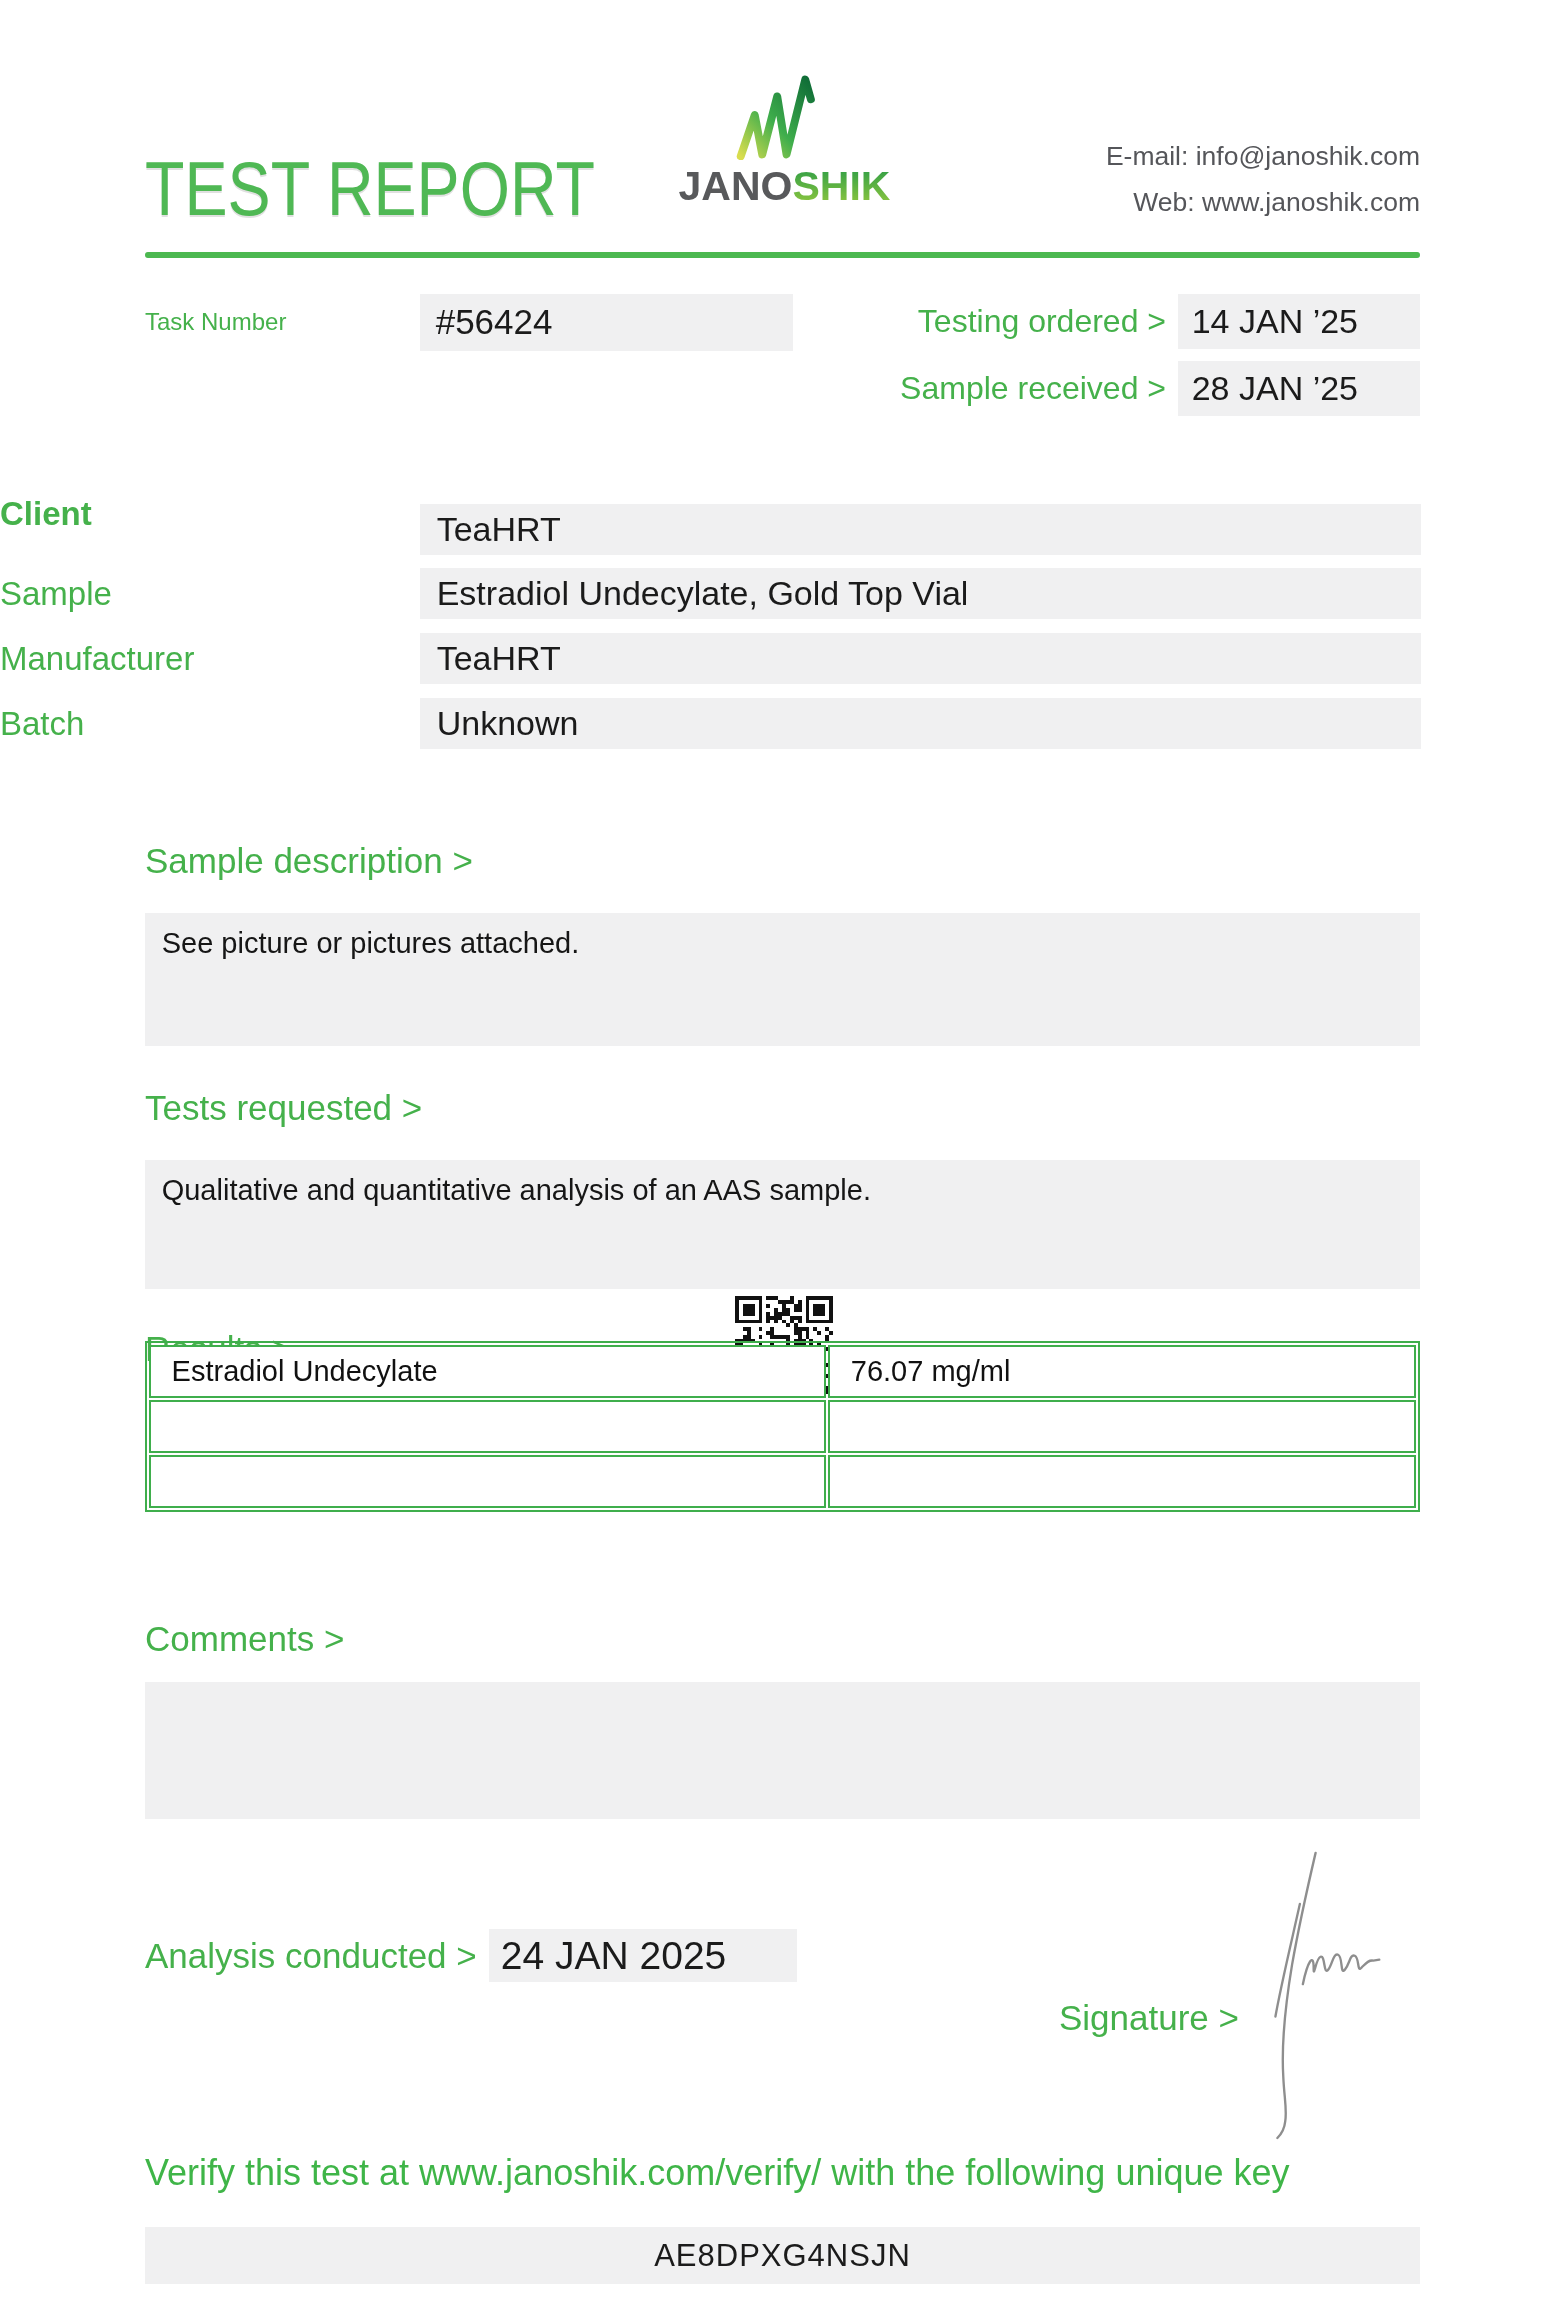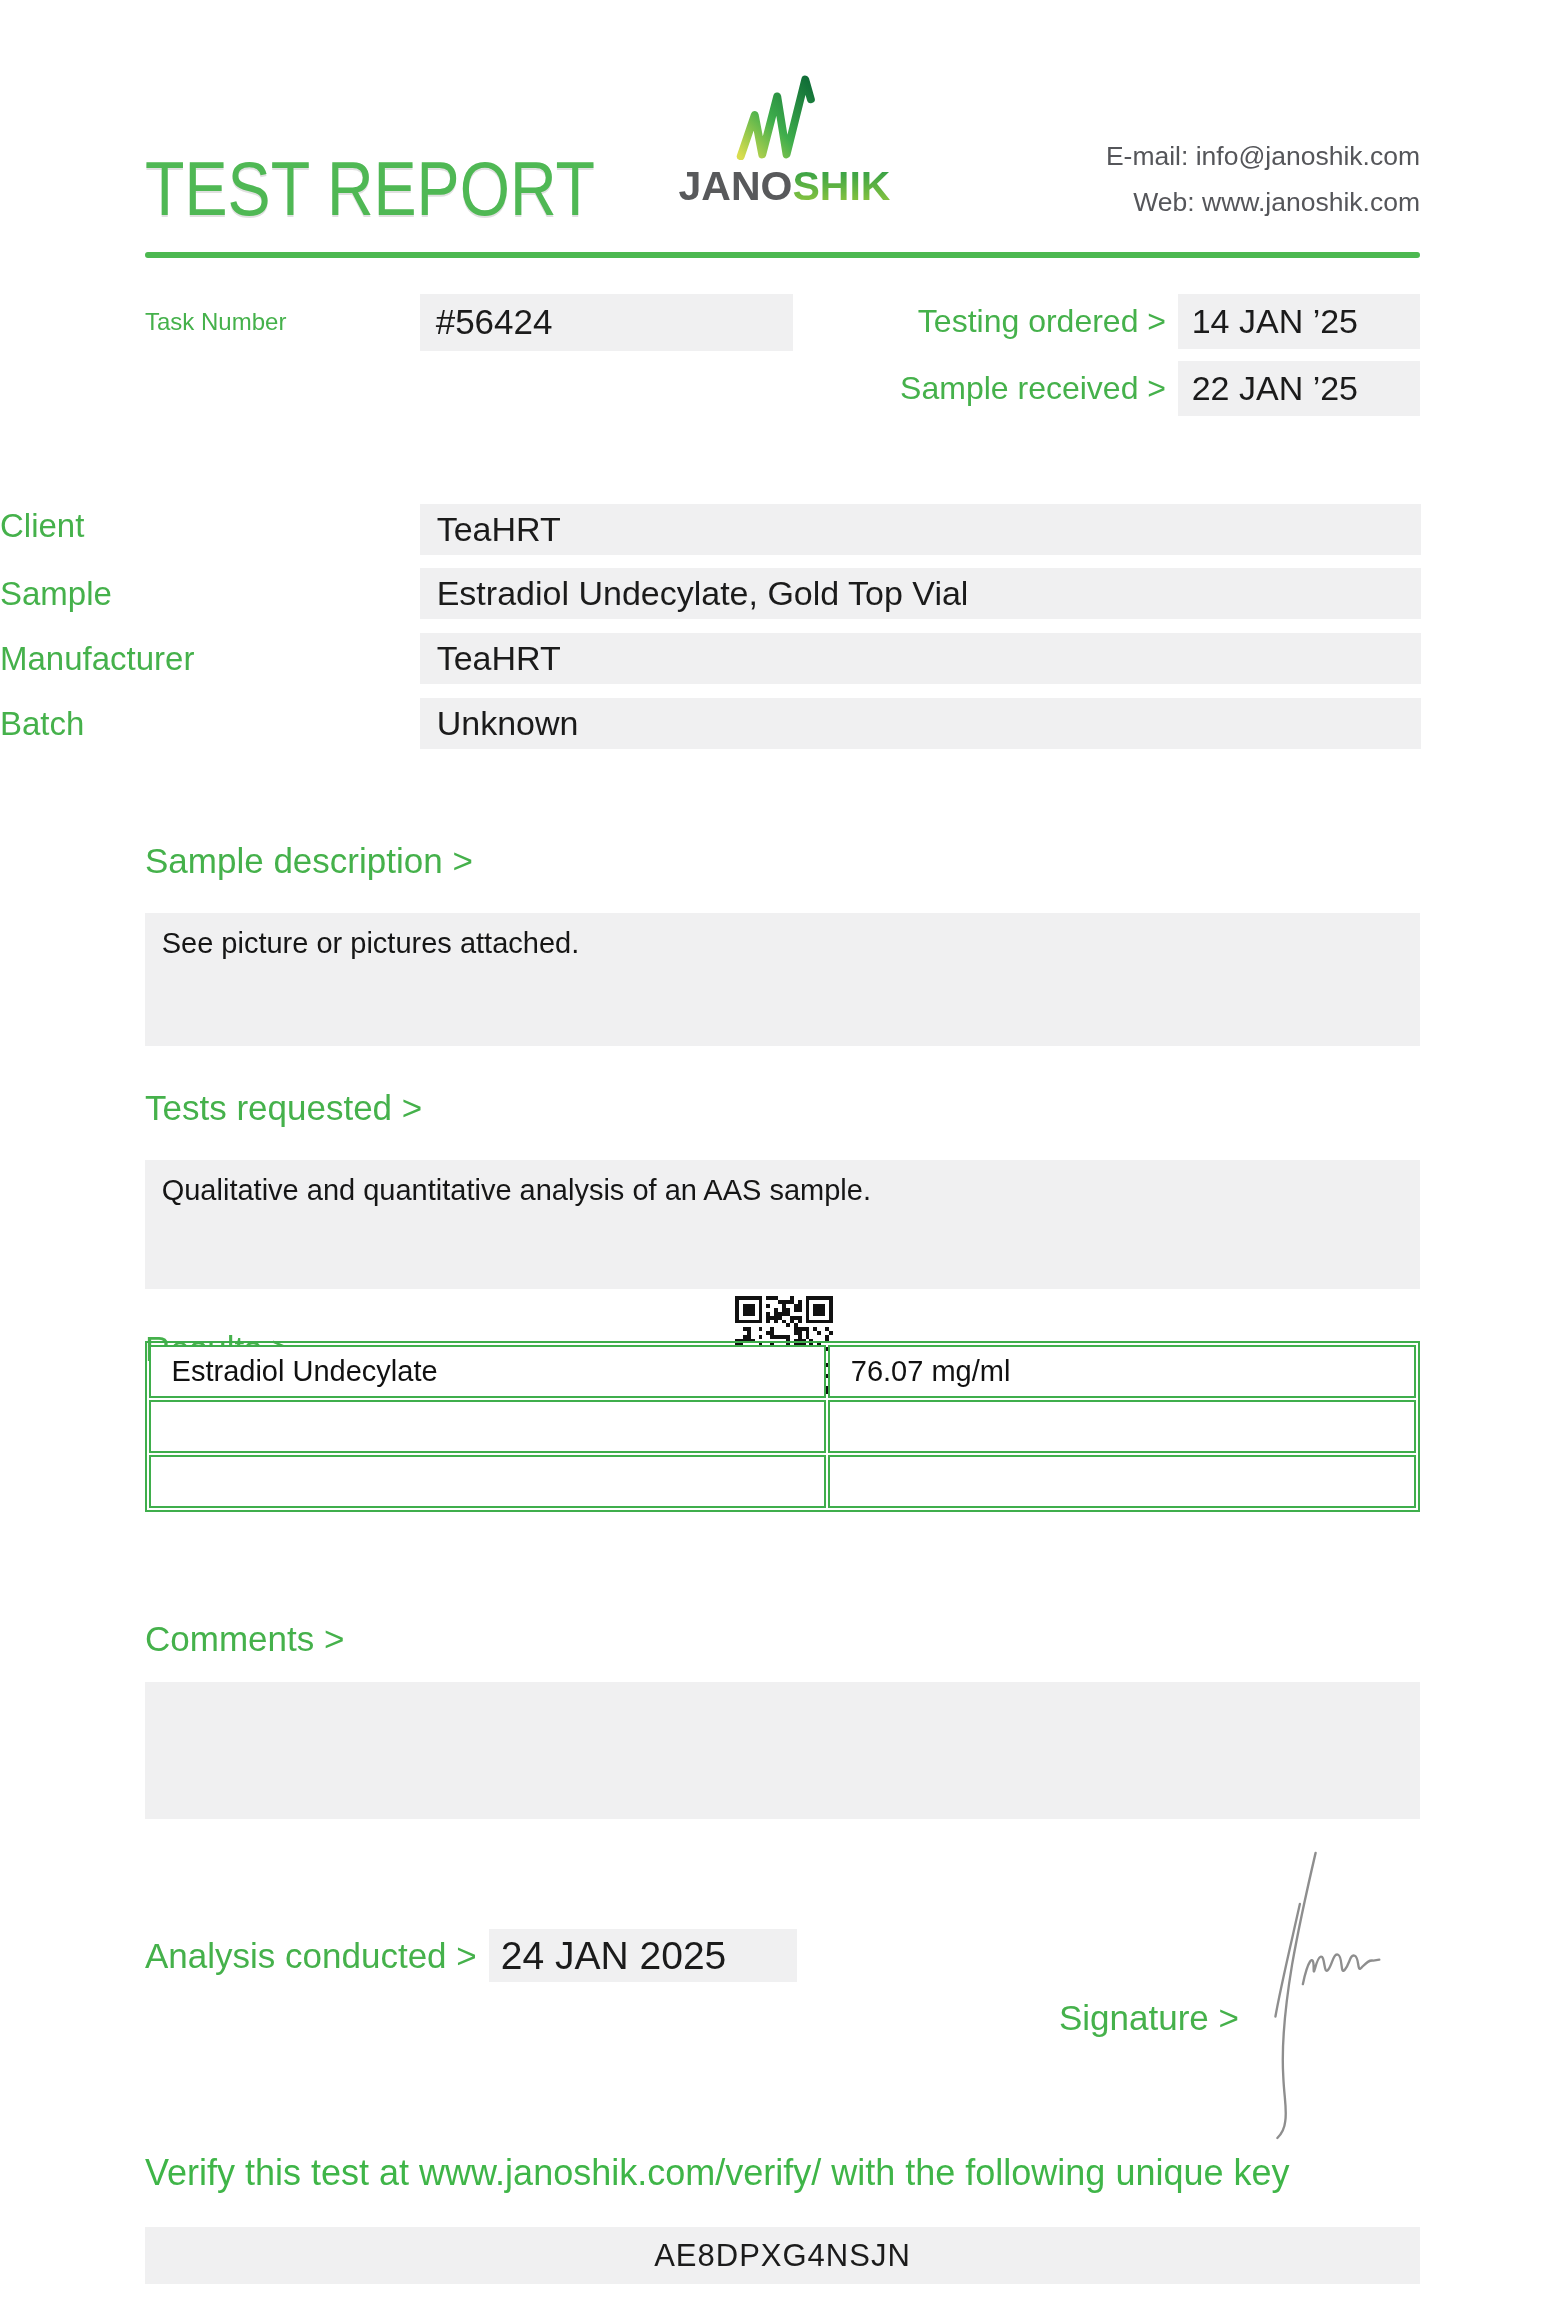--- a/index.html
+++ b/index.html
@@ -105,24 +105,24 @@
     <span class="field-value">#56424</span>
   </div>
 
   <div class="meta-right-label" style="top:294px;">Testing ordered  &gt;</div>
   <div class="gbox date-box" style="top:294px;">
     <span class="field-value">14 JAN ’25</span>
   </div>
 
   <div class="meta-right-label" style="top:361px;">Sample received &gt;</div>
   <div class="gbox date-box" style="top:361px;">
-    <span class="field-value">22 JAN ’25</span>
-  </div>
-
-  <div class="field-label detail-label" style="top:500px;">Client</div>
+    <span class="field-value">28 JAN ’25</span>
+  </div>
+
+  <div class="field-label detail-label" style="top:488px;font-weight:bold;">Client</div>
   <div class="gbox detail-box" style="top:504px;">
     <span class="field-value">TeaHRT</span>
   </div>
 
   <div class="field-label detail-label" style="top:568px;">Sample</div>
   <div class="gbox detail-box" style="top:568px;">
     <span class="field-value">Estradiol Undecylate, Gold Top Vial</span>
   </div>
 
   <div class="field-label detail-label" style="top:633px;">Manufacturer</div>

